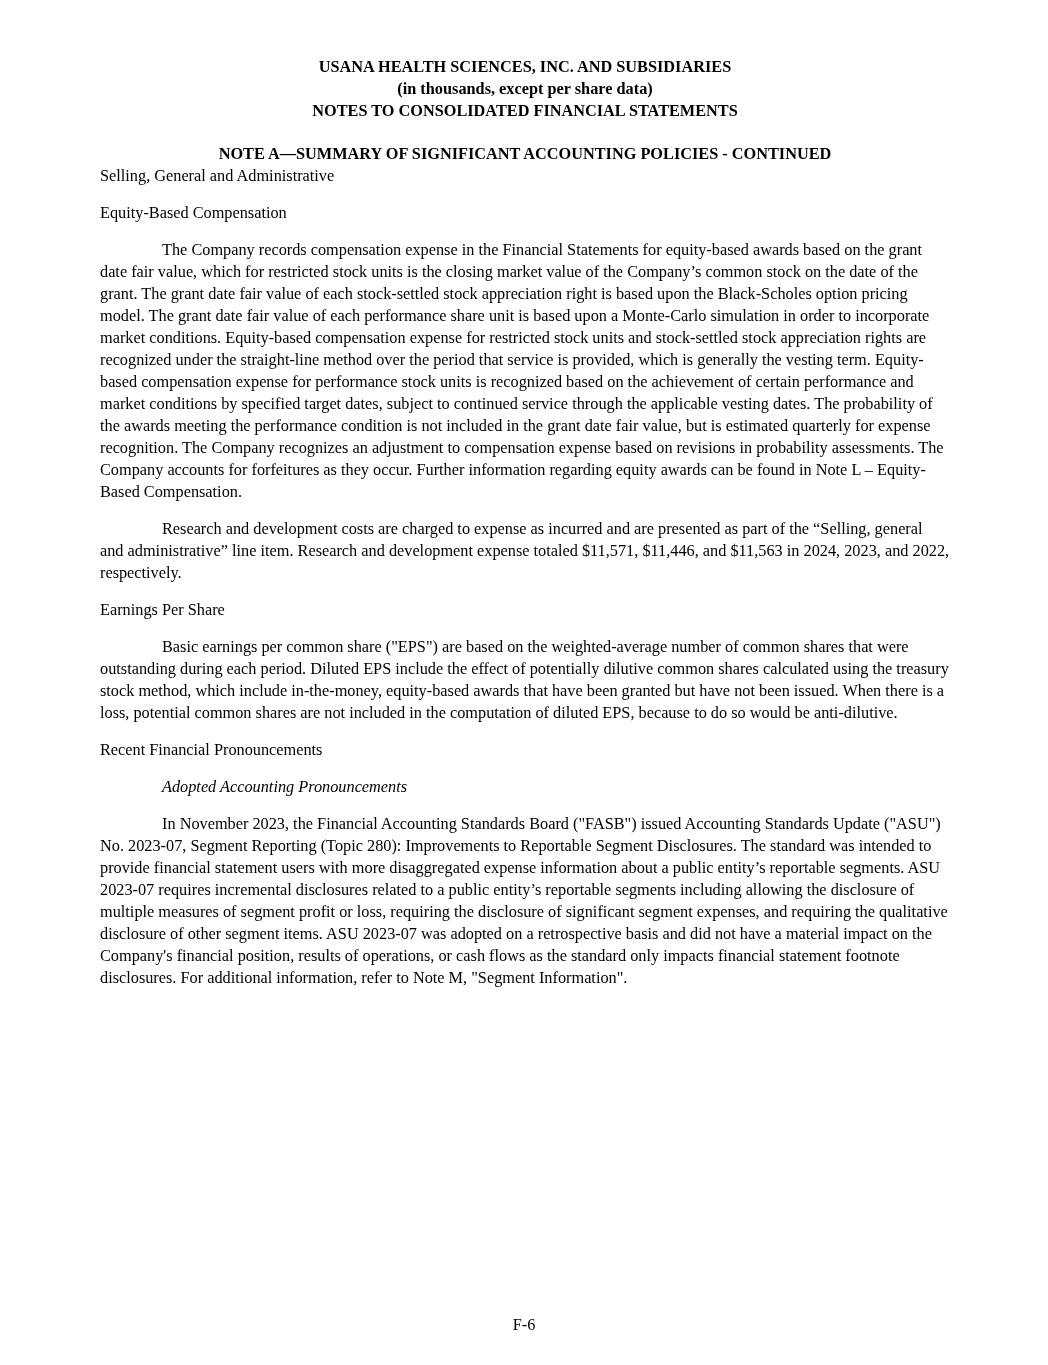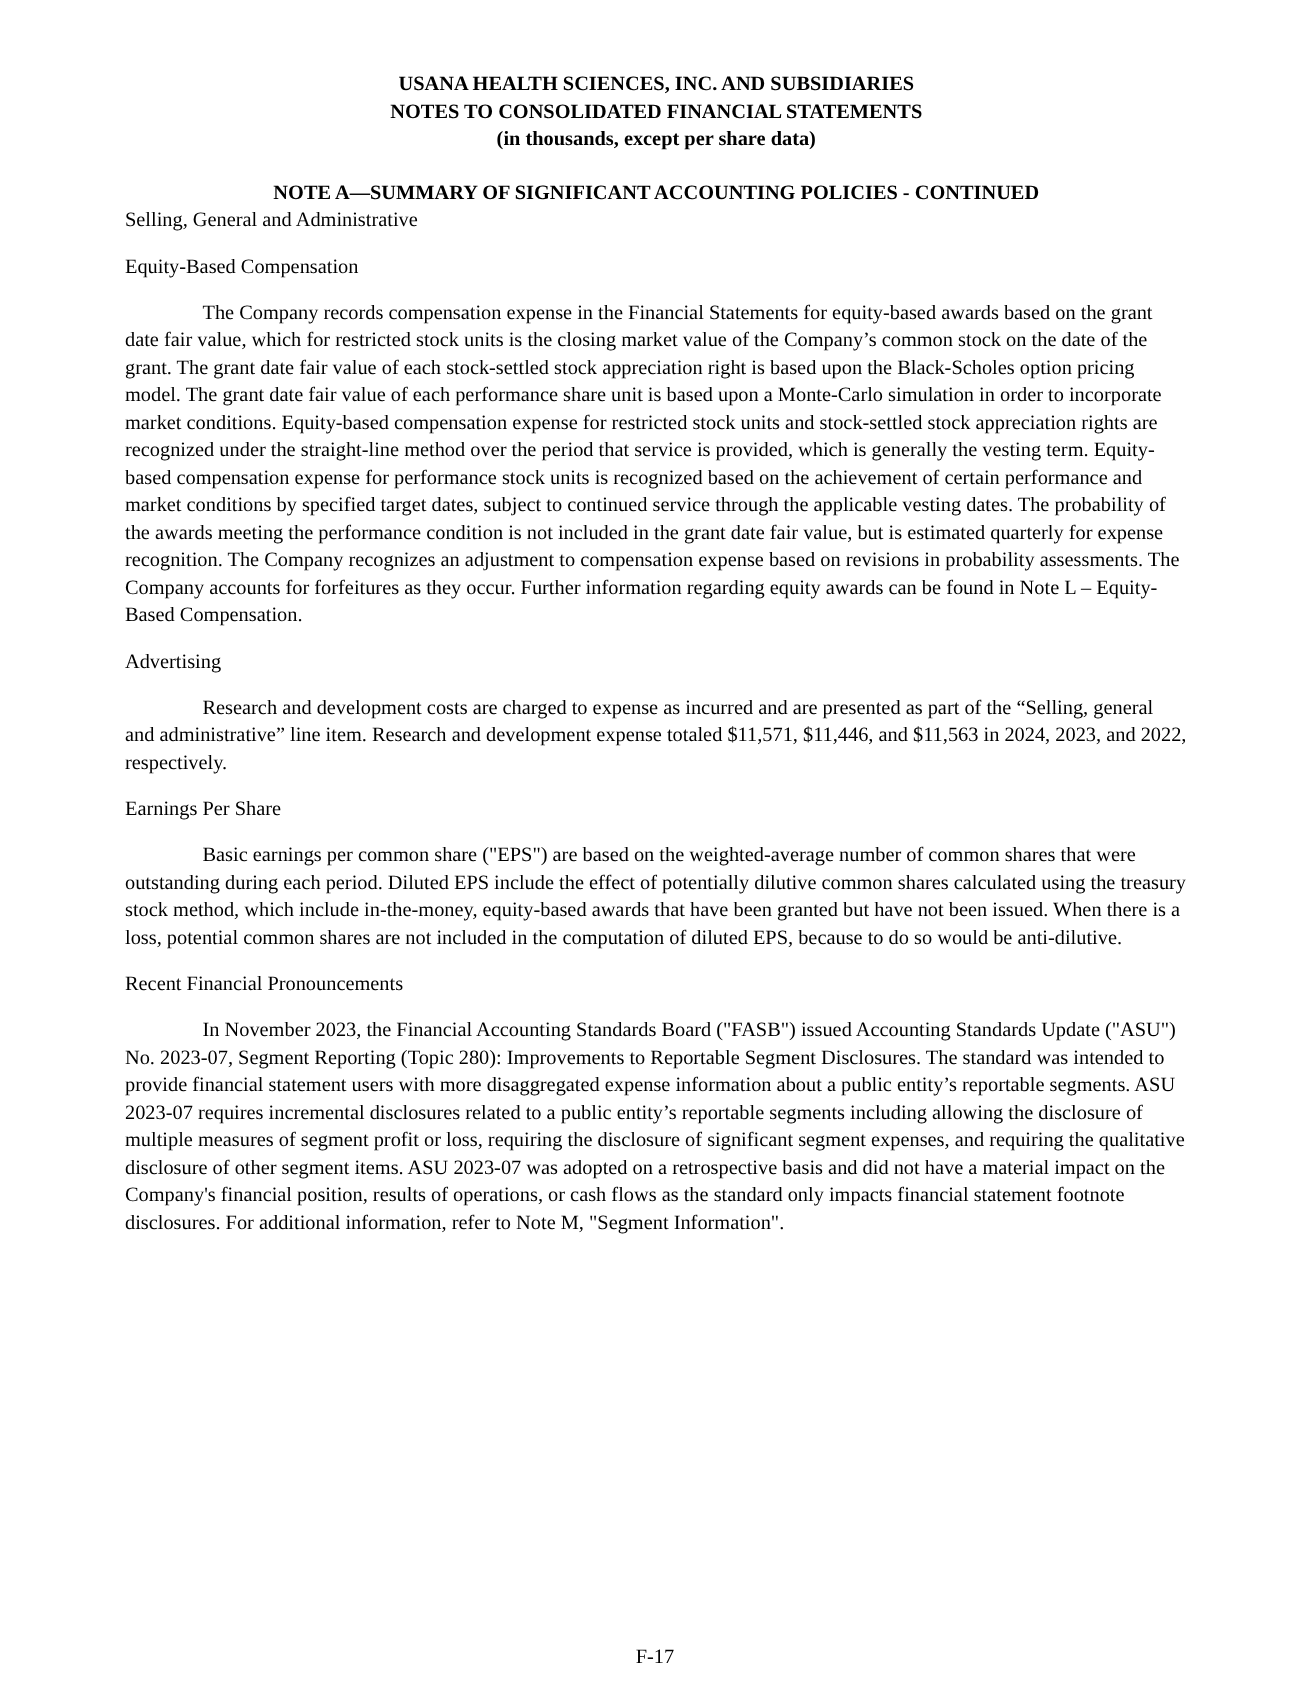--- a/index.html
+++ b/index.html
@@ -61,37 +61,37 @@
   }
 </style>
 </head>
 <body>
 
 <div class="page">
   <div class="content">
 
     <div class="doc-header">
       <div>USANA HEALTH SCIENCES, INC. AND SUBSIDIARIES</div>
+      <div>(in thousands, except per share data)</div>
       <div>NOTES TO CONSOLIDATED FINANCIAL STATEMENTS</div>
-      <div>(in thousands, except per share data)</div>
     </div>
 
     <div class="note-heading">NOTE A—SUMMARY OF SIGNIFICANT ACCOUNTING POLICIES - CONTINUED</div>
 
     <div class="sec-heading first">Selling, General and Administrative</div>
 
     <div class="sec-heading">Equity-Based Compensation</div>
     <p class="para">The Company records compensation expense in the Financial Statements for equity-based awards based on the grant date fair value, which for restricted stock units is the closing market value of the Company’s common stock on the date of the grant. The grant date fair value of each stock-settled stock appreciation right is based upon the Black-Scholes option pricing model. The grant date fair value of each performance share unit is based upon a Monte-Carlo simulation in order to incorporate market conditions. Equity-based compensation expense for restricted stock units and stock-settled stock appreciation rights are recognized under the straight-line method over the period that service is provided, which is generally the vesting term. Equity-based compensation expense for performance stock units is recognized based on the achievement of certain performance and market conditions by specified target dates, subject to continued service through the applicable vesting dates. The probability of the awards meeting the performance condition is not included in the grant date fair value, but is estimated quarterly for expense recognition. The Company recognizes an adjustment to compensation expense based on revisions in probability assessments. The Company accounts for forfeitures as they occur. Further information regarding equity awards can be found in Note L – Equity-Based Compensation.</p>
 
-    <div class="sec-heading">Advertising</div>
 
     <p class="para">Research and development costs are charged to expense as incurred and are presented as part of the “Selling, general and administrative” line item. Research and development expense totaled $11,571, $11,446, and $11,563 in 2024, 2023, and 2022, respectively.</p>
 
     <div class="sec-heading">Earnings Per Share</div>
     <p class="para">Basic earnings per common share ("EPS") are based on the weighted-average number of common shares that were outstanding during each period. Diluted EPS include the effect of potentially dilutive common shares calculated using the treasury stock method, which include in-the-money, equity-based awards that have been granted but have not been issued. When there is a loss, potential common shares are not included in the computation of diluted EPS, because to do so would be anti-dilutive.</p>
 
     <div class="sec-heading">Recent Financial Pronouncements</div>
+    <div class="subheading">Adopted Accounting Pronouncements</div>
     <p class="para">In November 2023, the Financial Accounting Standards Board ("FASB") issued Accounting Standards Update ("ASU") No. 2023-07, Segment Reporting (Topic 280): Improvements to Reportable Segment Disclosures. The standard was intended to provide financial statement users with more disaggregated expense information about a public entity’s reportable segments. ASU 2023-07 requires incremental disclosures related to a public entity’s reportable segments including allowing the disclosure of multiple measures of segment profit or loss, requiring the disclosure of significant segment expenses, and requiring the qualitative disclosure of other segment items. ASU 2023-07 was adopted on a retrospective basis and did not have a material impact on the Company's financial position, results of operations, or cash flows as the standard only impacts financial statement footnote disclosures. For additional information, refer to Note M, "Segment Information".</p>
 
   </div>
 
-  <div class="footer">F-17</div>
+  <div class="footer">F-6</div>
 </div>
 
 </body></html>

